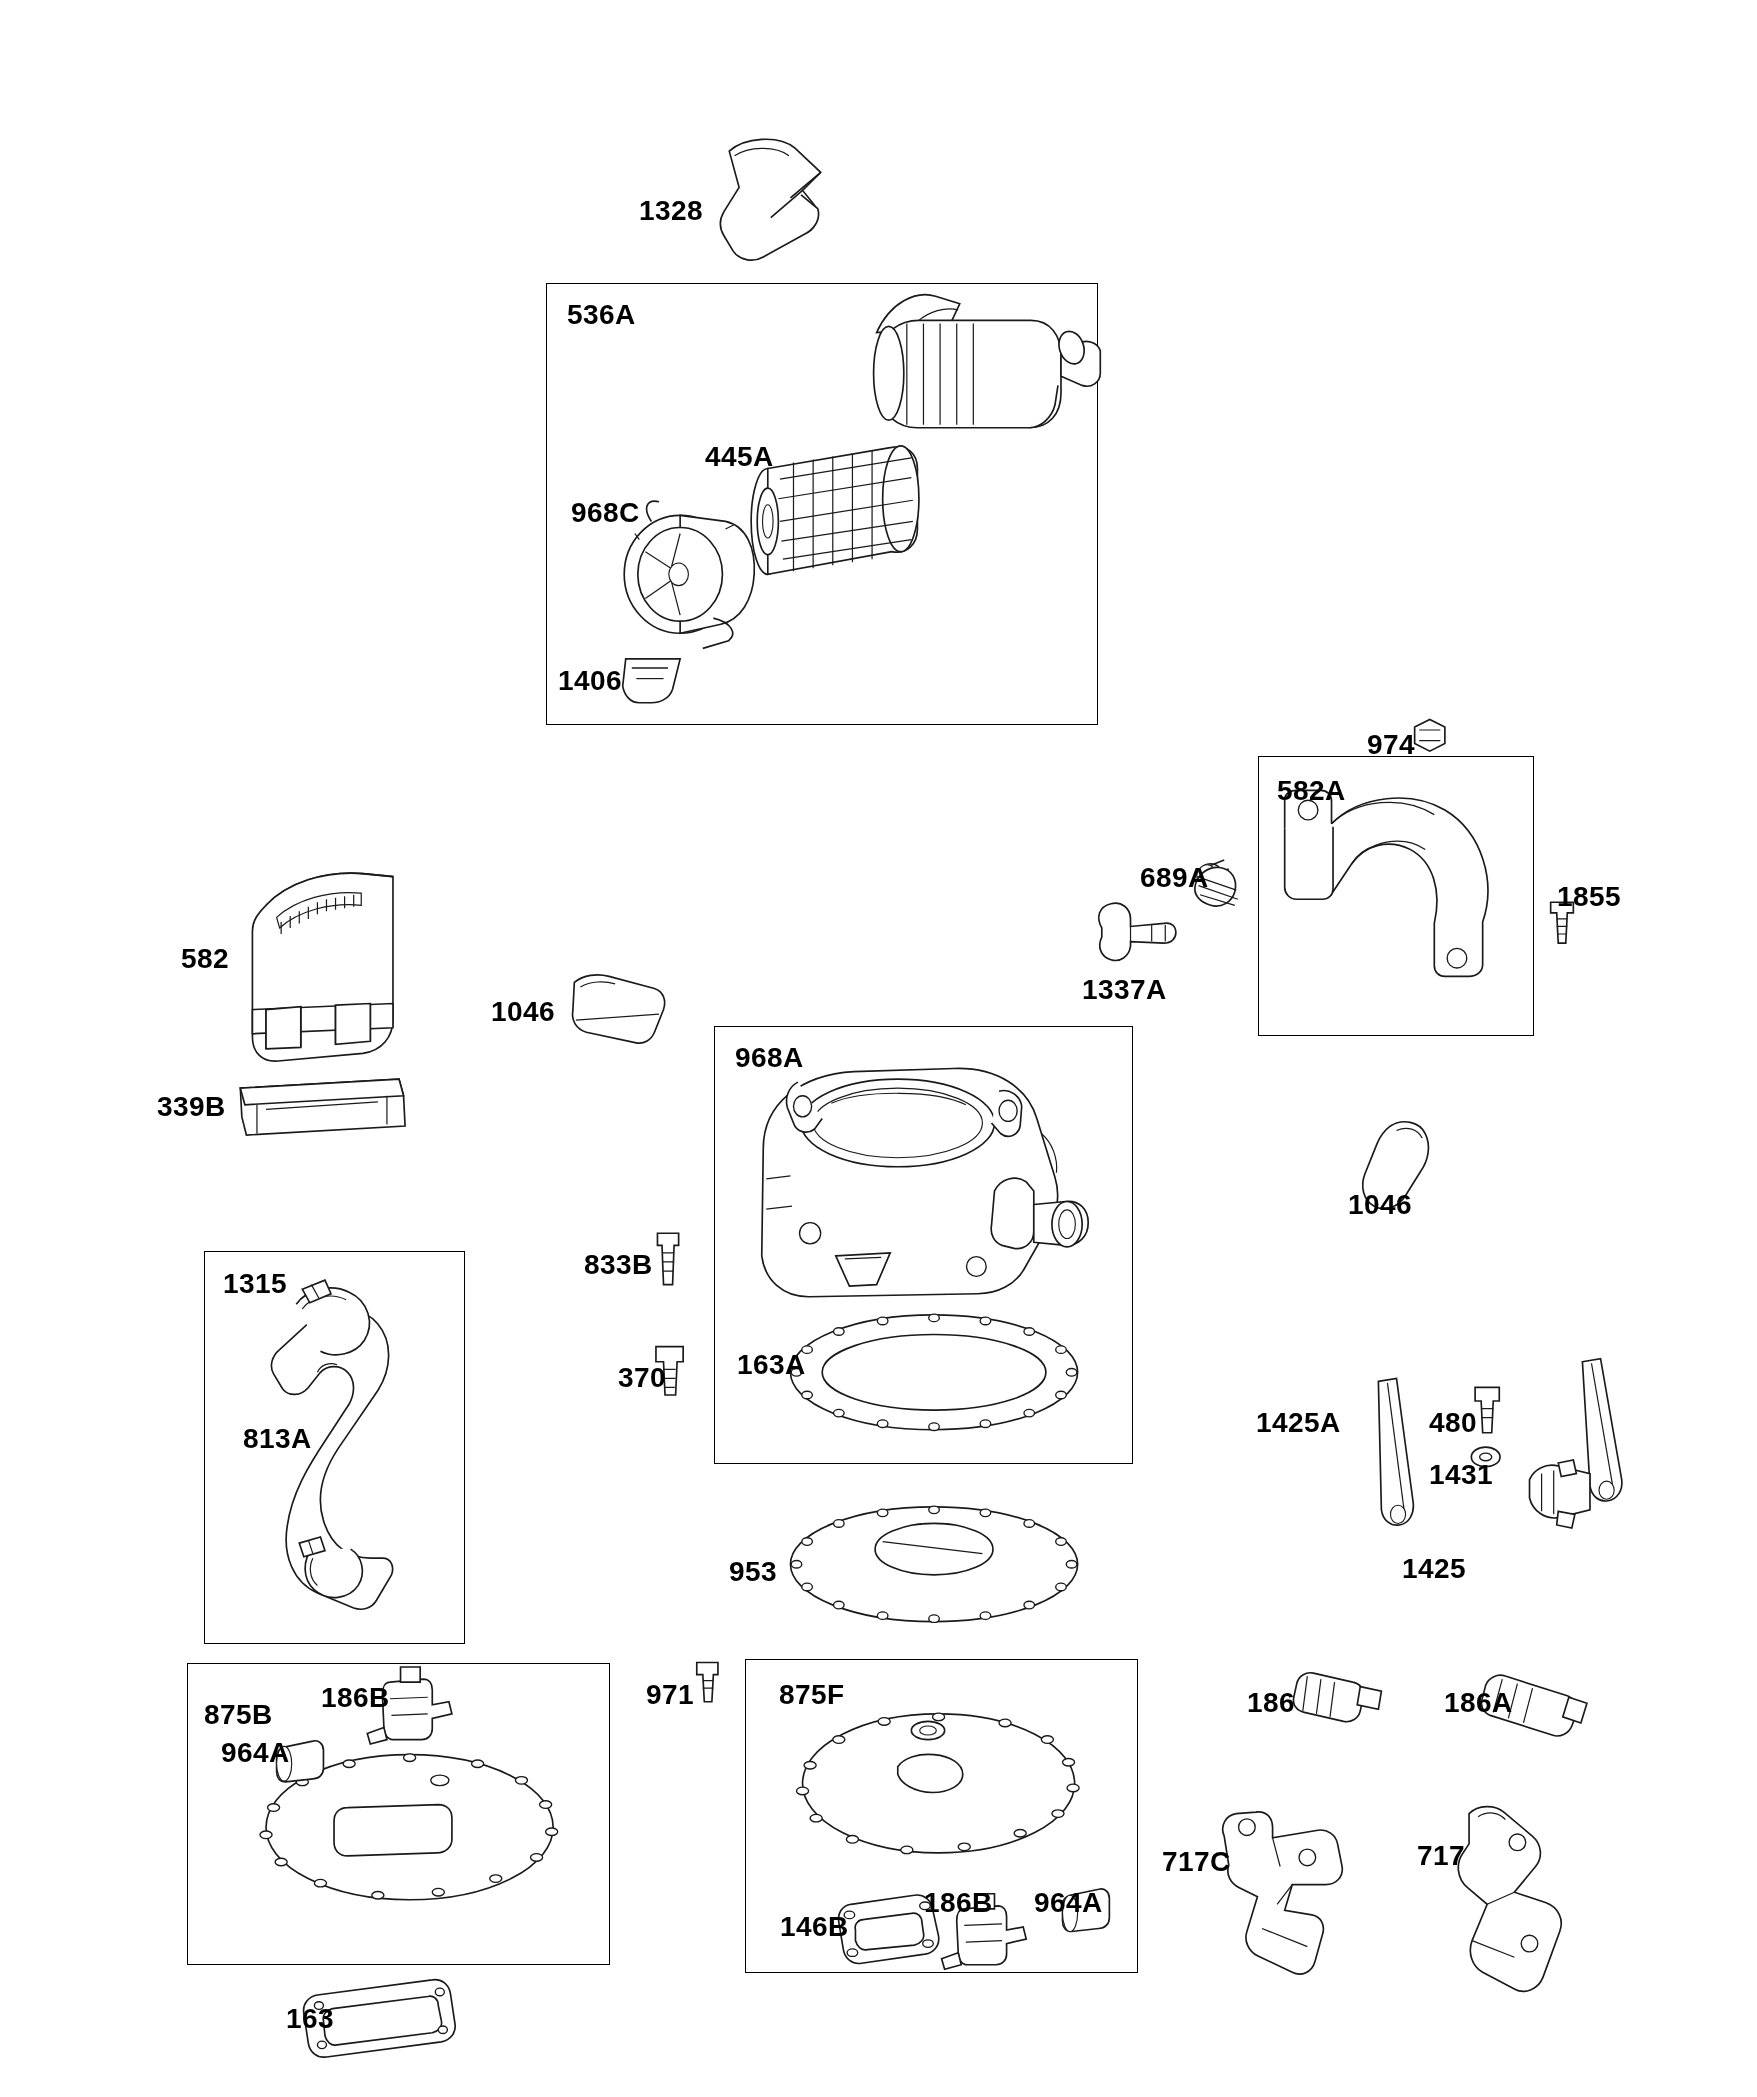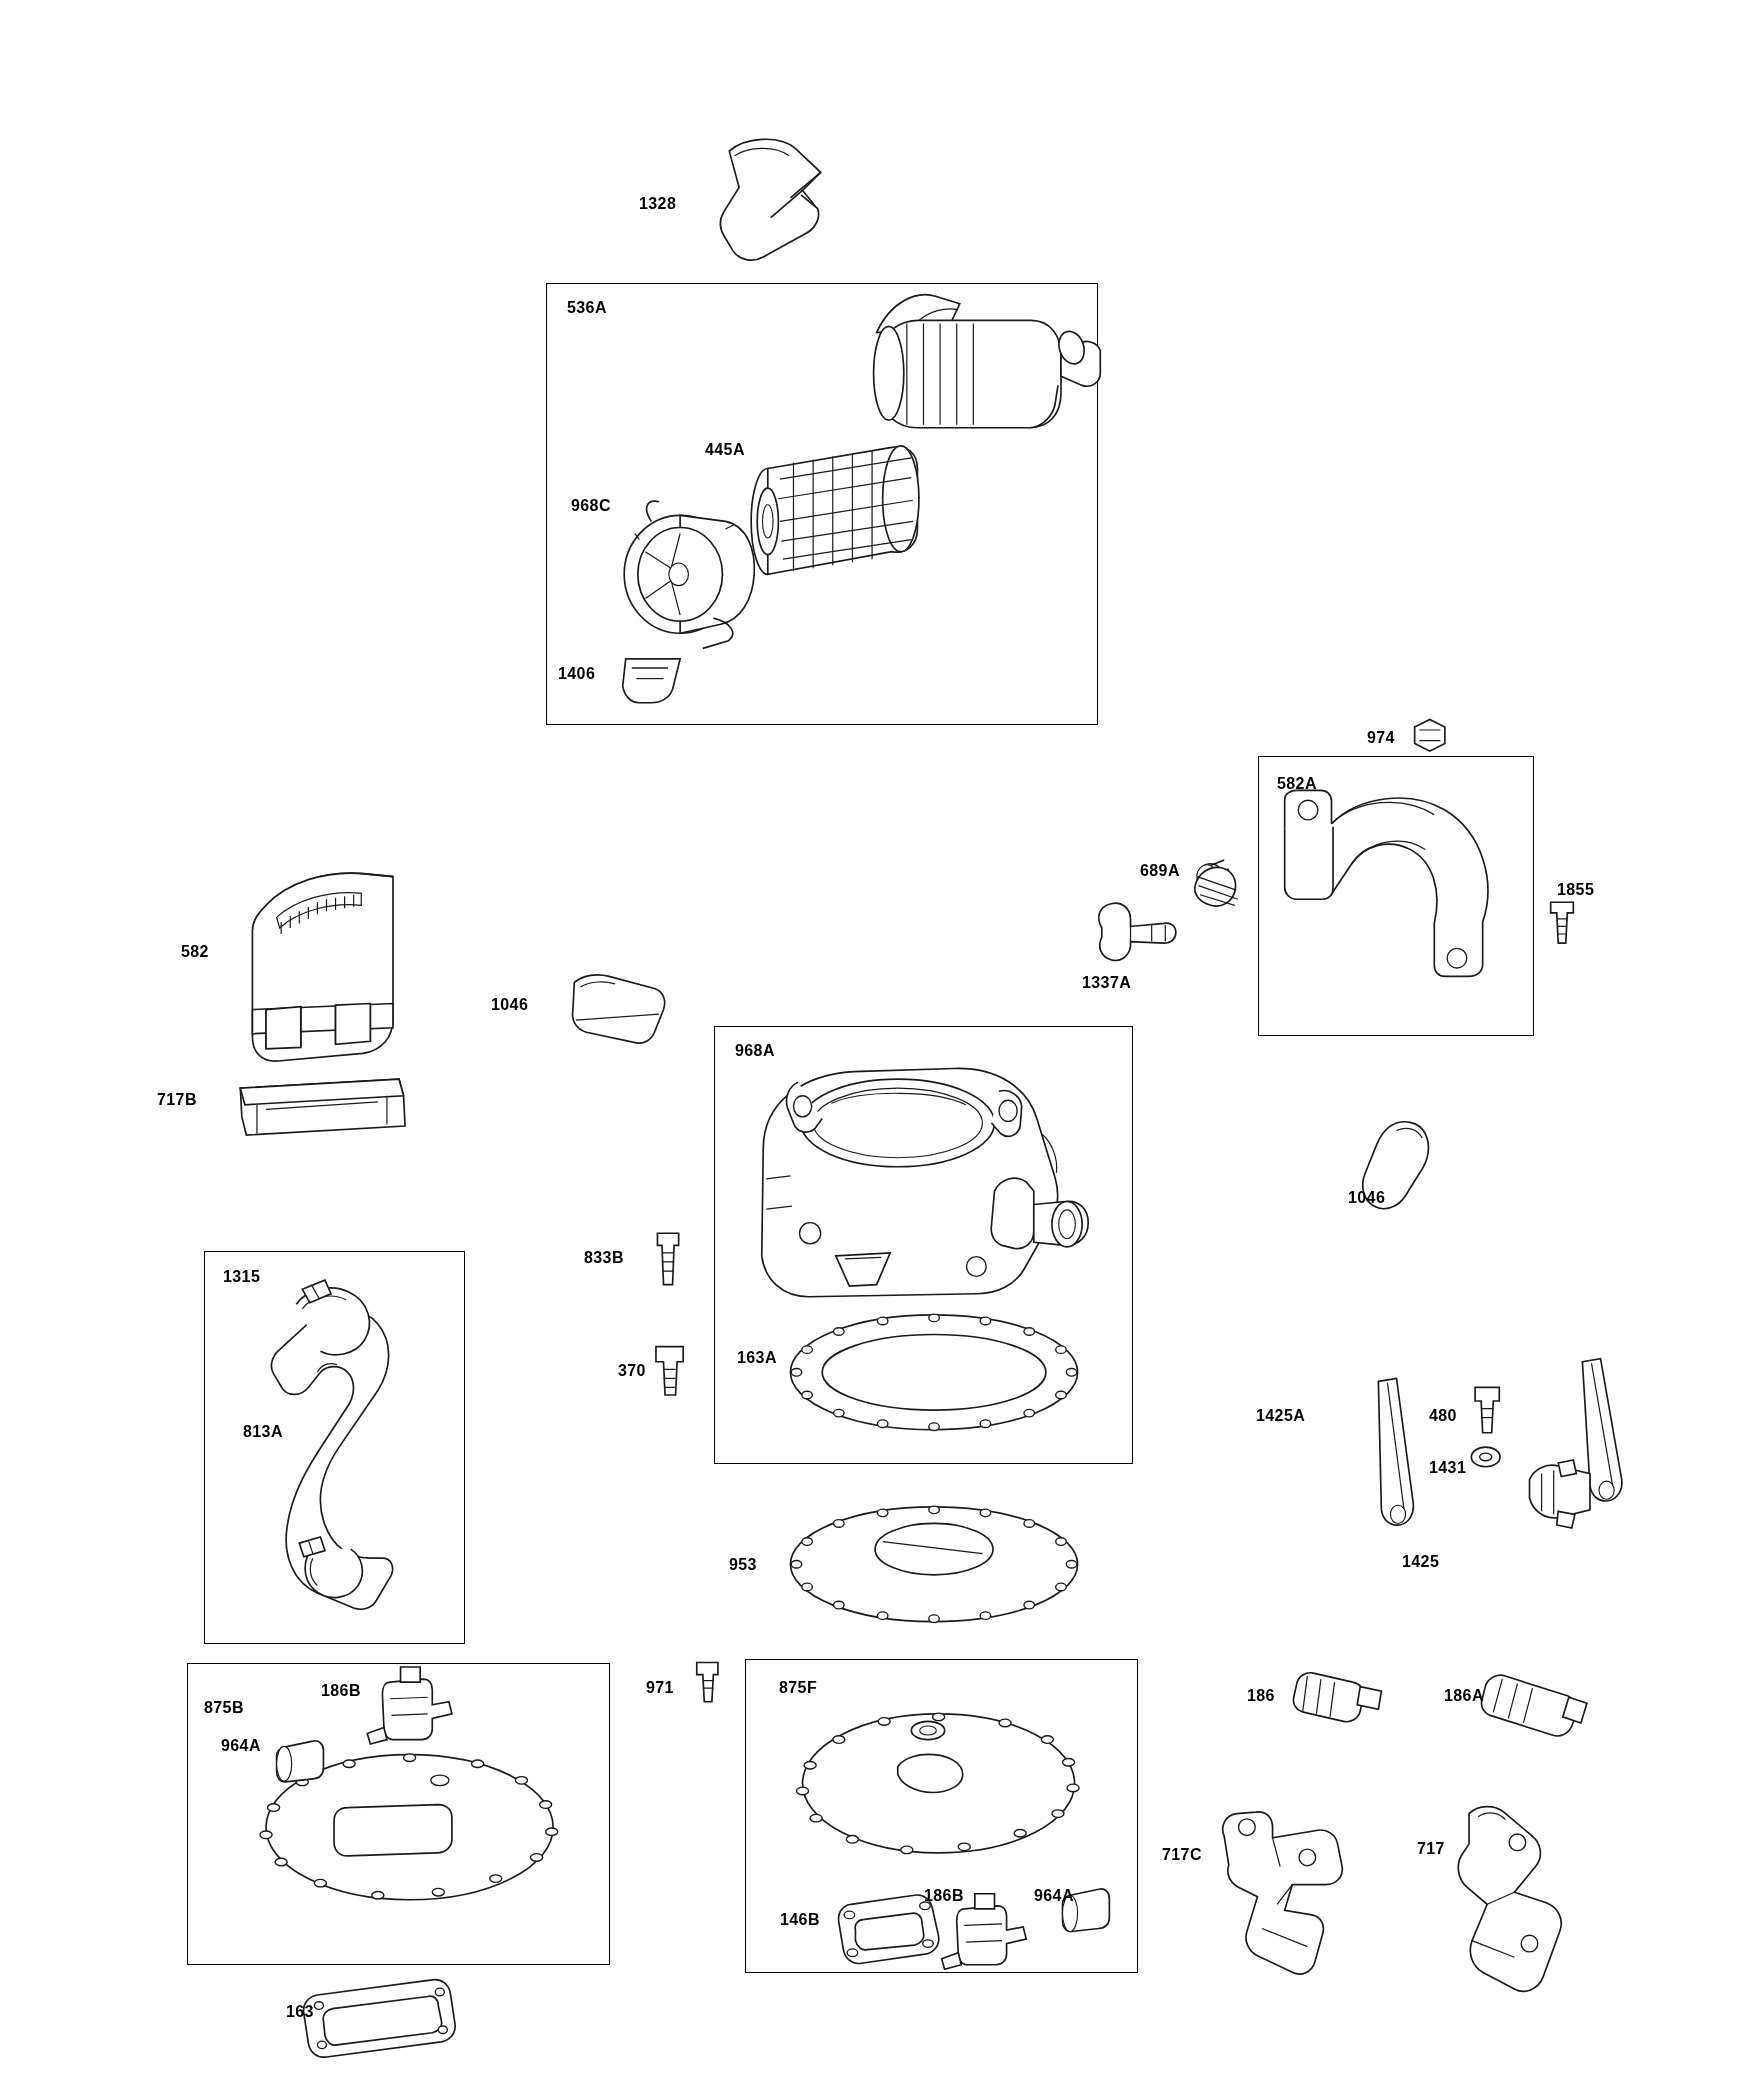--- a/index.html
+++ b/index.html
@@ -18,21 +18,21 @@
   #diagram {
     position: absolute;
     left: 0;
     top: 0;
     width: 1757px;
     height: 2097px;
   }
   .label {
     position: absolute;
     font-family: "Liberation Sans", sans-serif;
-    font-size: 16px;
+    font-size: 28px;
     font-weight: bold;
     color: #000000;
     white-space: nowrap;
     letter-spacing: 0.4px;
   }
   .group-box {
     position: absolute;
     border: 1.5px solid #000000;
     box-sizing: border-box;
     background: transparent;
@@ -418,21 +418,21 @@
   <div class="label" style="left:571px;top:497px;">968C</div>
   <div class="label" style="left:558px;top:665px;">1406</div>
   <div class="label" style="left:1367px;top:729px;">974</div>
   <div class="label" style="left:1277px;top:775px;">582A</div>
   <div class="label" style="left:1140px;top:862px;">689A</div>
   <div class="label" style="left:1557px;top:881px;">1855</div>
   <div class="label" style="left:1082px;top:974px;">1337A</div>
   <div class="label" style="left:181px;top:943px;">582</div>
   <div class="label" style="left:491px;top:996px;">1046</div>
   <div class="label" style="left:735px;top:1042px;">968A</div>
-  <div class="label" style="left:157px;top:1091px;">717B</div>
+  <div class="label" style="left:157px;top:1091px;">339B</div>
   <div class="label" style="left:1348px;top:1189px;">1046</div>
   <div class="label" style="left:584px;top:1249px;">833B</div>
   <div class="label" style="left:223px;top:1268px;">1315</div>
   <div class="label" style="left:243px;top:1423px;">813A</div>
   <div class="label" style="left:618px;top:1362px;">370</div>
   <div class="label" style="left:737px;top:1349px;">163A</div>
   <div class="label" style="left:1256px;top:1407px;">1425A</div>
   <div class="label" style="left:1429px;top:1407px;">480</div>
   <div class="label" style="left:1429px;top:1459px;">1431</div>
   <div class="label" style="left:1402px;top:1553px;">1425</div>

